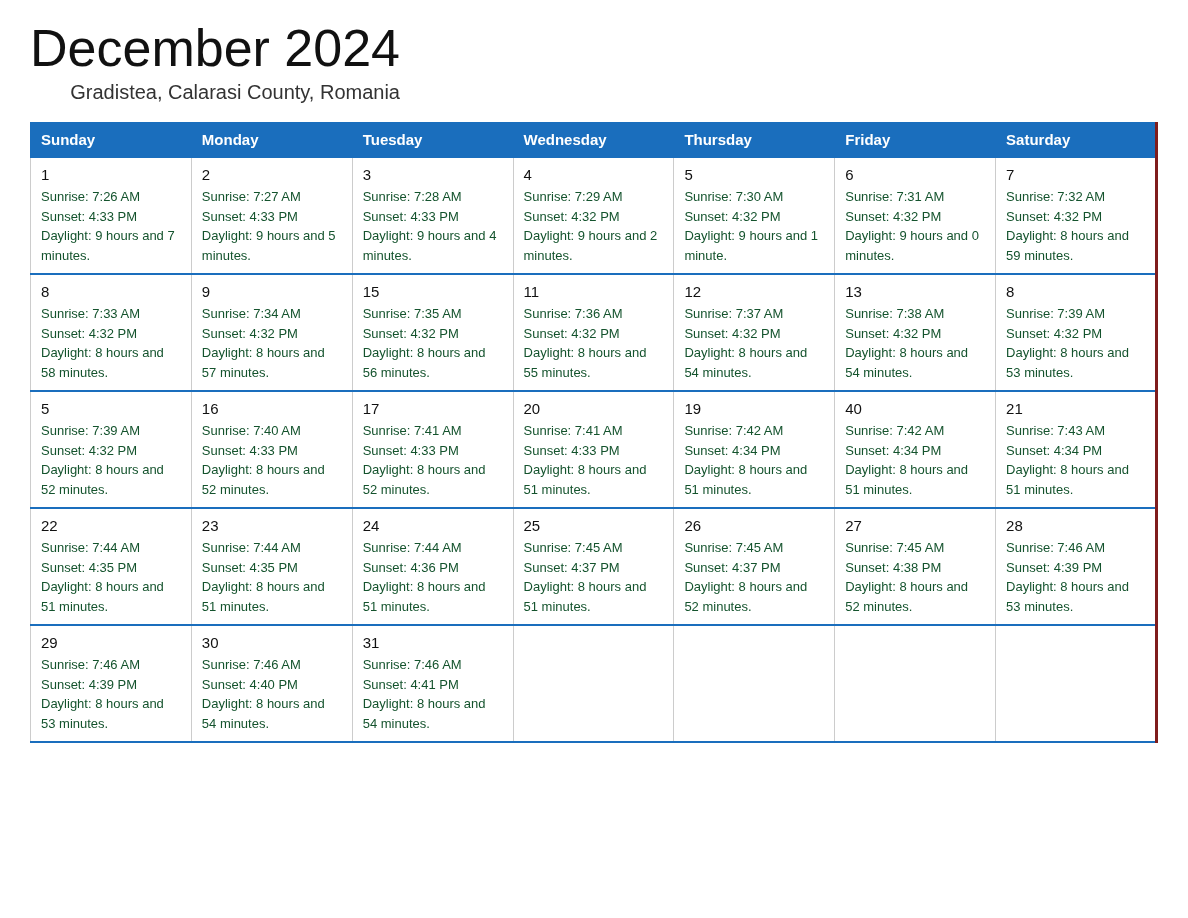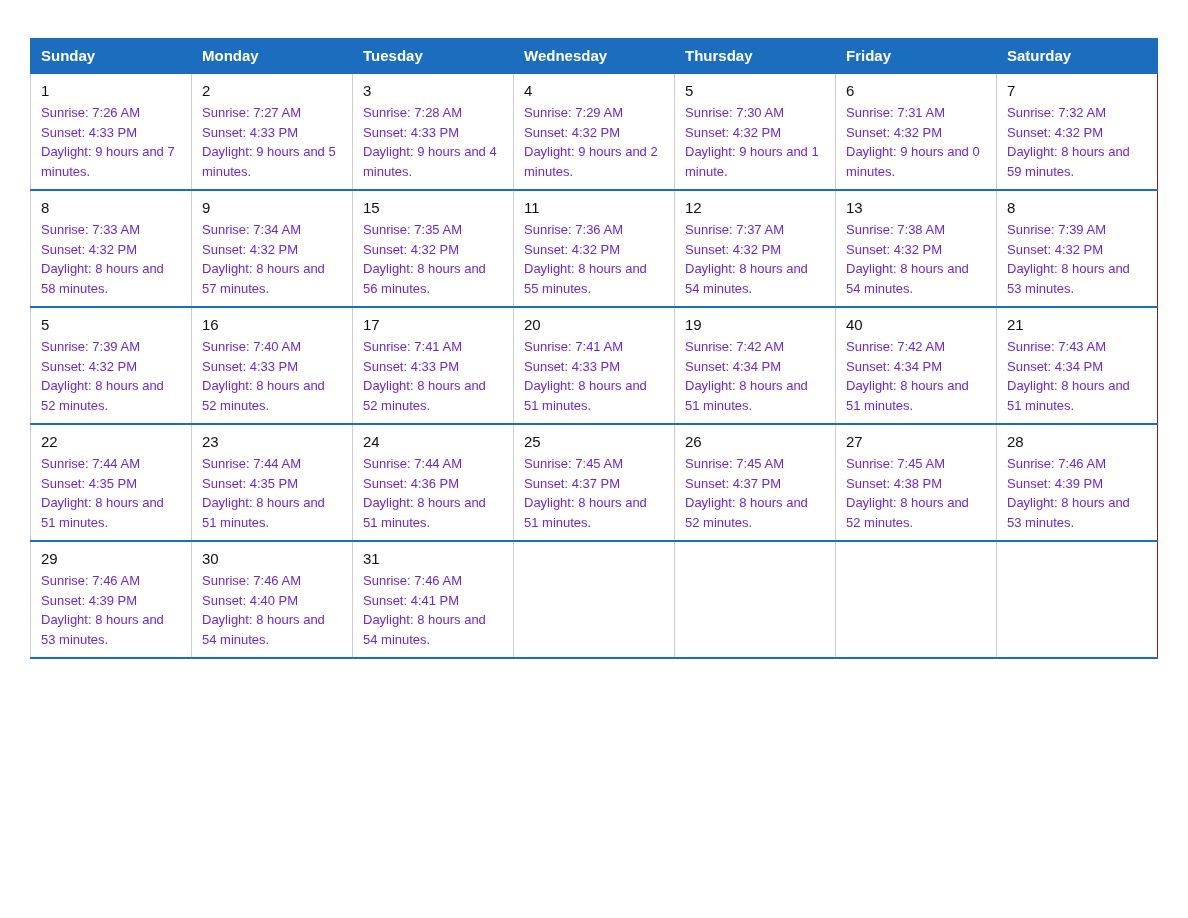--- a/index.html
+++ b/index.html
@@ -96,46 +96,48 @@
       flex-direction: column;
     }
     .day-number {
       font-size: 15px;
       font-weight: normal;
       margin-bottom: 4px;
       color: #111;
     }
     .day-info {
       font-size: 13px;
-      color: #6d28d9;
+      color: #14532d;
       line-height: 1.5;
     }
     td {
       border: none;
       border-top: 2px solid #1a6ebd;
       padding: 8px 10px;
       vertical-align: top;
     }
     tr td:not(:last-child) {
       border-right: 1px solid #ccc;
     }
     table {
       border-left: 1px solid #ccc;
-      border-right: 1px solid #7f1d1d;
+      border-right: 3px solid #7f1d1d;
       border-bottom: 2px solid #1a6ebd;
     }
     .empty-cell {
       background: #fff;
     }
   </style>
 </head>
 <body>
 
 <div class="header">
   <div class="title-block">
+    <div class="month-title">December 2024</div>
+    <div class="subtitle">Gradistea, Calarasi County, Romania</div>
   </div>
 </div>
 
 <table>
   <thead>
     <tr>
     <th>Sunday</th>
         <th>Monday</th>
         <th>Tuesday</th>
         <th>Wednesday</th>

